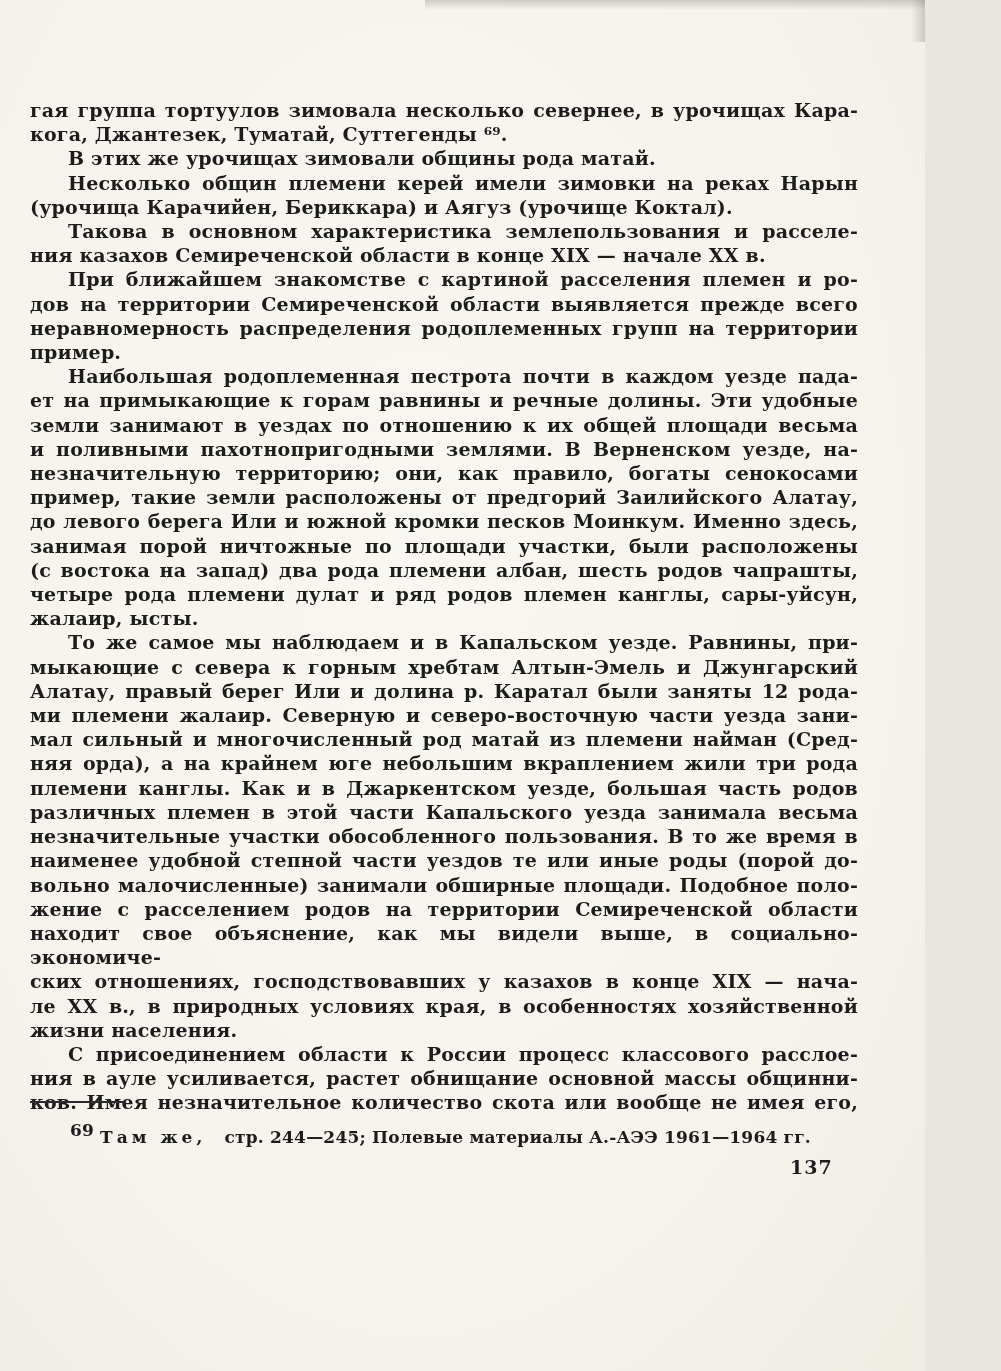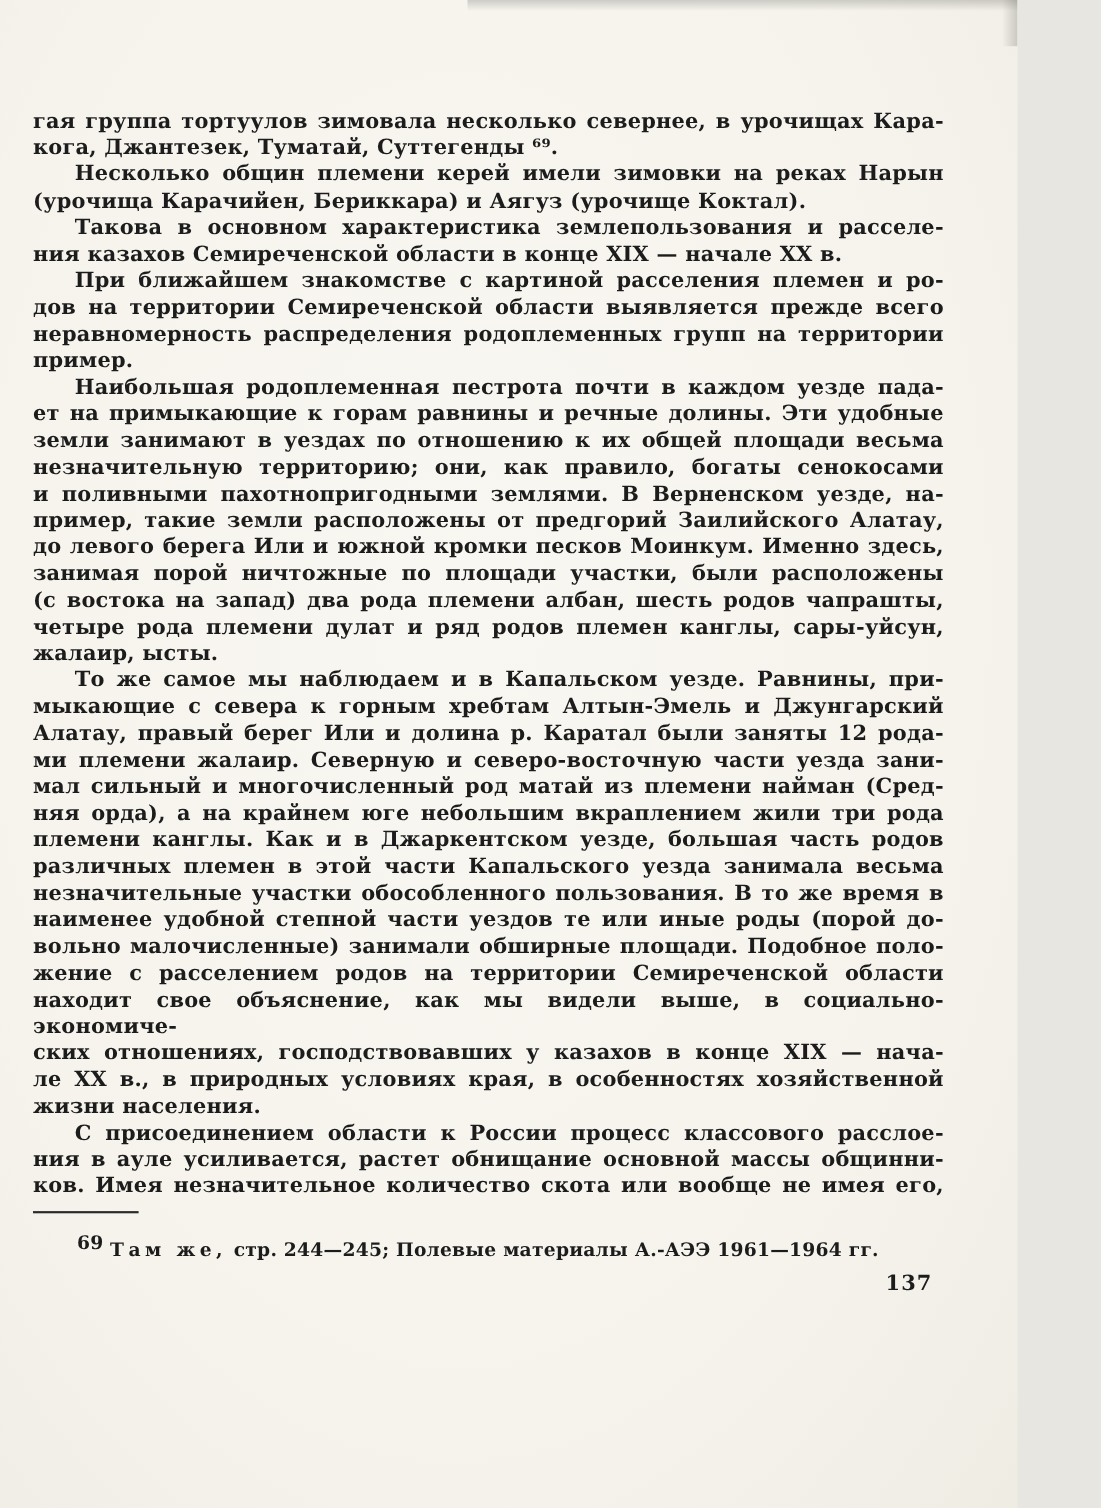--- a/index.html
+++ b/index.html
@@ -61,55 +61,55 @@
     font-size: 17px;
     font-weight: 600;
     letter-spacing: 0.2px;
     text-indent: 40px;
   }
   .footnote sup {
     font-size: 17px;
     vertical-align: super;
     margin-right: 6px;
   }
-  .fn-spaced { letter-spacing: 4px; margin-right: 0; }
+  .fn-spaced { letter-spacing: 4px; margin-right: 12px; }
   .page-number {
     position: absolute;
     left: 790px;
     top: 1156px;
     font-size: 19px;
     font-weight: 700;
     letter-spacing: 1px;
-    margin-left: 15px;
   }
 </style>
 </head>
 <body>
 
 <div class="page">
 
   <div class="scan-edge-top"></div>
   <div class="scan-edge-corner"></div>
 
   <div class="text-block">
       <div class="line just">гая группа тортуулов зимовала несколько севернее, в урочищах Кара-</div>
       <div class="line">кога, Джантезек, Туматай, Суттегенды ⁶⁹.</div>
+      <div class="line indent">В этих же урочищах зимовали общины рода матай.</div>
       <div class="line indent just">Несколько общин племени керей имели зимовки на реках Нарын</div>
       <div class="line">(урочища Карачийен, Бериккара) и Аягуз (урочище Коктал).</div>
       <div class="line indent just">Такова в основном характеристика землепользования и расселе-</div>
       <div class="line">ния казахов Семиреченской области в конце XIX — начале XX в.</div>
       <div class="line indent just">При ближайшем знакомстве с картиной расселения племен и ро-</div>
       <div class="line just">дов на территории Семиреченской области выявляется прежде всего</div>
       <div class="line just">неравномерность распределения родоплеменных групп на территории</div>
       <div class="line">пример.</div>
       <div class="line indent just">Наибольшая родоплеменная пестрота почти в каждом уезде пада-</div>
       <div class="line just">ет на примыкающие к горам равнины и речные долины. Эти удобные</div>
       <div class="line just">земли занимают в уездах по отношению к их общей площади весьма</div>
+      <div class="line just">и поливными пахотнопригодными землями. В Верненском уезде, на-</div>
       <div class="line just">незначительную территорию; они, как правило, богаты сенокосами</div>
-      <div class="line just">и поливными пахотнопригодными землями. В Верненском уезде, на-</div>
       <div class="line just">пример, такие земли расположены от предгорий Заилийского Алатау,</div>
       <div class="line just">до левого берега Или и южной кромки песков Моинкум. Именно здесь,</div>
       <div class="line just">занимая порой ничтожные по площади участки, были расположены</div>
       <div class="line just">(с востока на запад) два рода племени албан, шесть родов чапрашты,</div>
       <div class="line just">четыре рода племени дулат и ряд родов племен канглы, сары-уйсун,</div>
       <div class="line">жалаир, ысты.</div>
       <div class="line indent just">То же самое мы наблюдаем и в Капальском уезде. Равнины, при-</div>
       <div class="line just">мыкающие с севера к горным хребтам Алтын-Эмель и Джунгарский</div>
       <div class="line just">Алатау, правый берег Или и долина р. Каратал были заняты 12 рода-</div>
       <div class="line just">ми племени жалаир. Северную и северо-восточную части уезда зани-</div>

